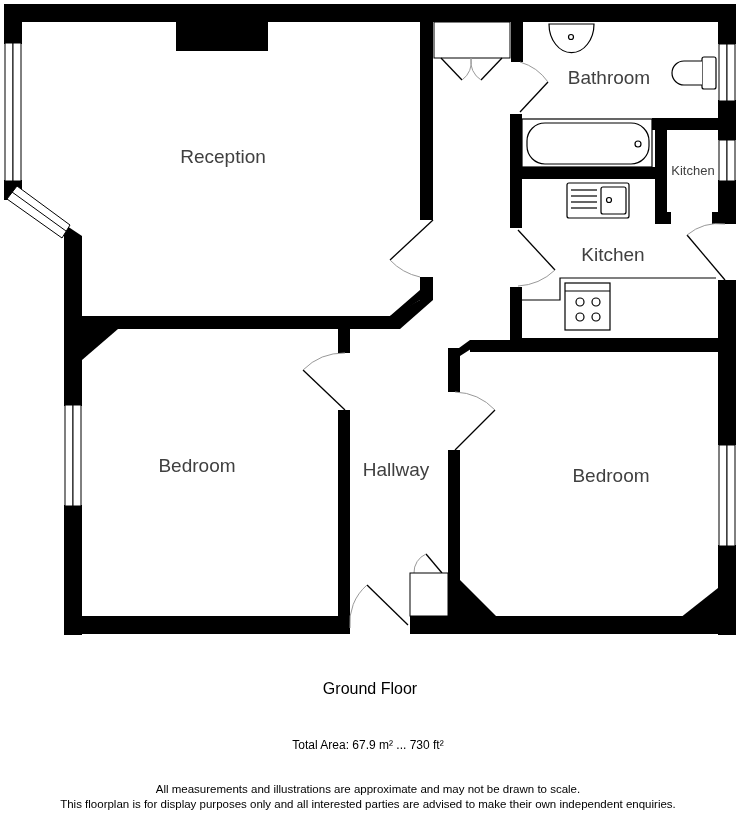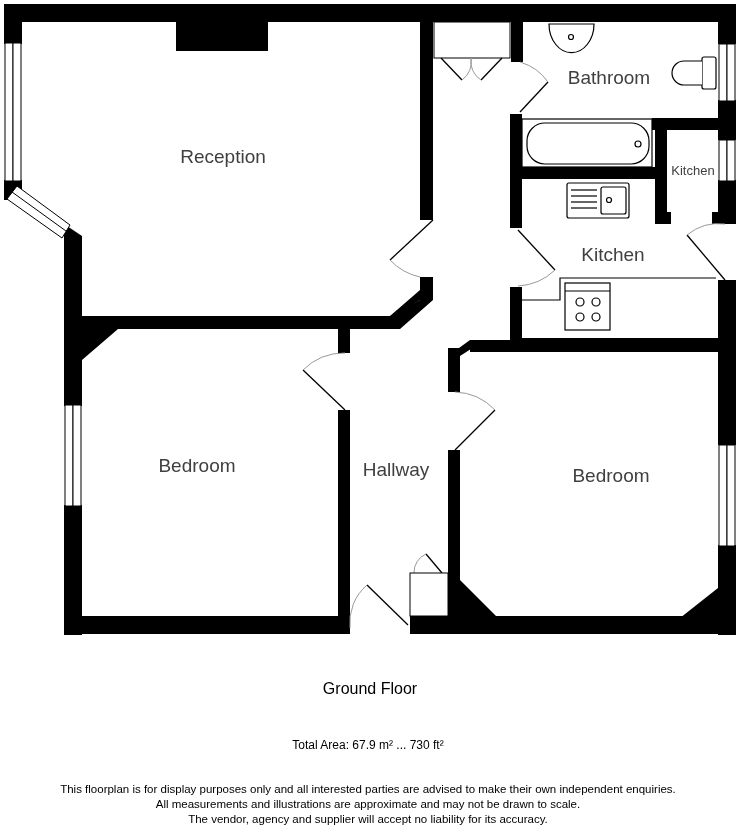--- a/index.html
+++ b/index.html
@@ -143,16 +143,15 @@
 <div class="room-label" style="left:609px;top:78px;">Bathroom</div>
 <div class="room-label small" style="left:693px;top:170px;">Kitchen</div>
 <div class="room-label" style="left:613px;top:247px;margin-top:8px;">Kitchen</div>
 <div class="room-label" style="left:197px;top:466px;">Bedroom</div>
 <div class="room-label" style="left:396px;top:470px;text-align:right;">Hallway</div>
 <div class="room-label" style="left:611px;top:476px;">Bedroom</div>
 
 <div class="floor-label">Ground Floor</div>
 <div class="area-label">Total Area: 67.9 m² ... 730 ft²</div>
 <div class="disclaimer">
+  <div>All measurements and illustrations are approximate and may not be drawn to scale.</div>
   <div>This floorplan is for display purposes only and all interested parties are advised to make their own independent enquiries.</div>
-  <div>All measurements and illustrations are approximate and may not be drawn to scale.</div>
-  <div>The vendor, agency and supplier will accept no liability for its accuracy.</div>
 </div>
 
 </body></html>

